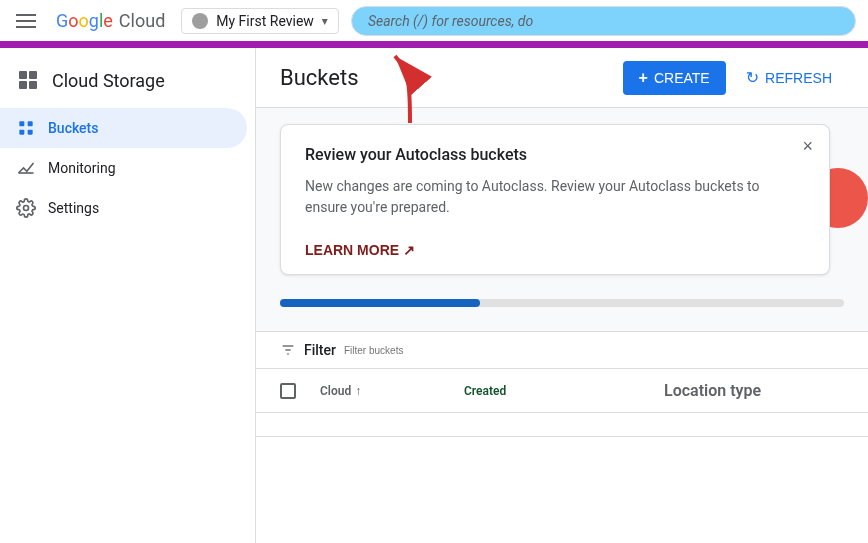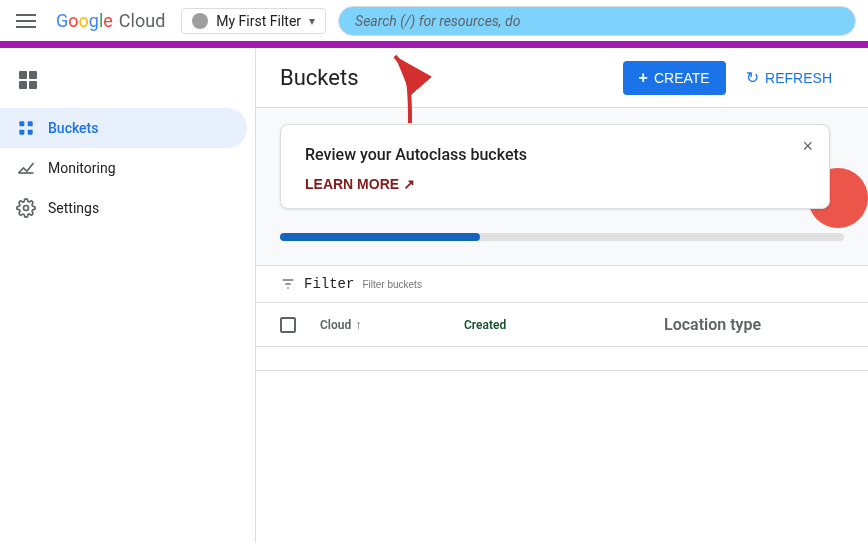--- a/index.html
+++ b/index.html
@@ -160,21 +160,21 @@
       background: #fff;
       border-top: 1px solid #dadce0;
       margin-top: 16px;
     }
     .filter-bar {
       display: flex; align-items: center; gap: 8px;
       padding: 10px 24px;
       border-bottom: 1px solid #dadce0;
     }
     .filter-icon { color: #5f6368; display: flex; align-items: center; gap: 4px; }
-    .filter-label { font-size: 14px; color: #202124; font-weight: 500; font-family: Liberation Mono, monospace; }
+    .filter-label { font-size: 14px; color: #202124; font-weight: 500; }
     .filter-input {
       border: none; outline: none; font-size: 10px; color: #9aa0a6;
       flex: 1;
     }
     .table-header {
       display: flex; align-items: center;
       padding: 0 24px;
       border-bottom: 1px solid #dadce0;
       background: #fff;
     }
@@ -246,39 +246,40 @@
         <span></span>
     </div>
     <div class="google-cloud-logo">
       <span>
         <span class="logo-g">G</span><span class="logo-o1">o</span><span class="logo-o2">o</span><span class="logo-g2">g</span><span class="logo-l">l</span><span class="logo-e">e</span>
       </span>
       <span class="logo-cloud">Cloud</span>
     </div>
     <div class="project-selector">
       <span class="project-selector-icon"></span>
-      <span>My First Filter</span>
+      <span>My First Review</span>
       <span class="project-selector-chevron">▾</span>
     </div>
   </div>
   <div class="search-bar">Search (/) for resources, do</div>
 </div>
 
 <div class="layout">
 
   <div class="sidebar">
     <div class="sidebar-header">
       <div class="sidebar-header-icon">
         <div class="sidebar-grid-icon">
           <span></span>
             <span></span>
             <span></span>
             <span></span>
         </div>
       </div>
+      <span>Cloud Storage</span>
     </div>
     <ul class="sidebar-nav">
       <li class="active">
         <span class="nav-icon bucket-icon">
           <svg width="20" height="20" viewBox="0 0 24 24" fill="currentColor">
             <rect x="4" y="4" width="6" height="6" rx="1"></rect>
             <rect x="14" y="4" width="6" height="6" rx="1"></rect>
             <rect x="4" y="14" width="6" height="6" rx="1"></rect>
             <rect x="14" y="14" width="6" height="6" rx="1"></rect>
           </svg>
@@ -319,20 +320,21 @@
       <button class="btn-refresh">
         <span class="refresh-icon">↻</span>
         <span>REFRESH</span>
       </button>
     </div>
 
     <div class="notification-area">
       <div class="notification-card">
         <button class="notification-close">×</button>
         <div class="notification-title">Review your Autoclass buckets</div>
+        <div class="notification-body">New changes are coming to Autoclass. Review your Autoclass buckets to ensure you're prepared.</div>
         <button class="notification-learn-more">
           <span>LEARN MORE</span>
           <span class="external-link-icon">↗</span>
         </button>
       </div>
     </div>
 
     <div class="scrollbar-area">
       <div class="scrollbar-thumb"></div>
     </div>

